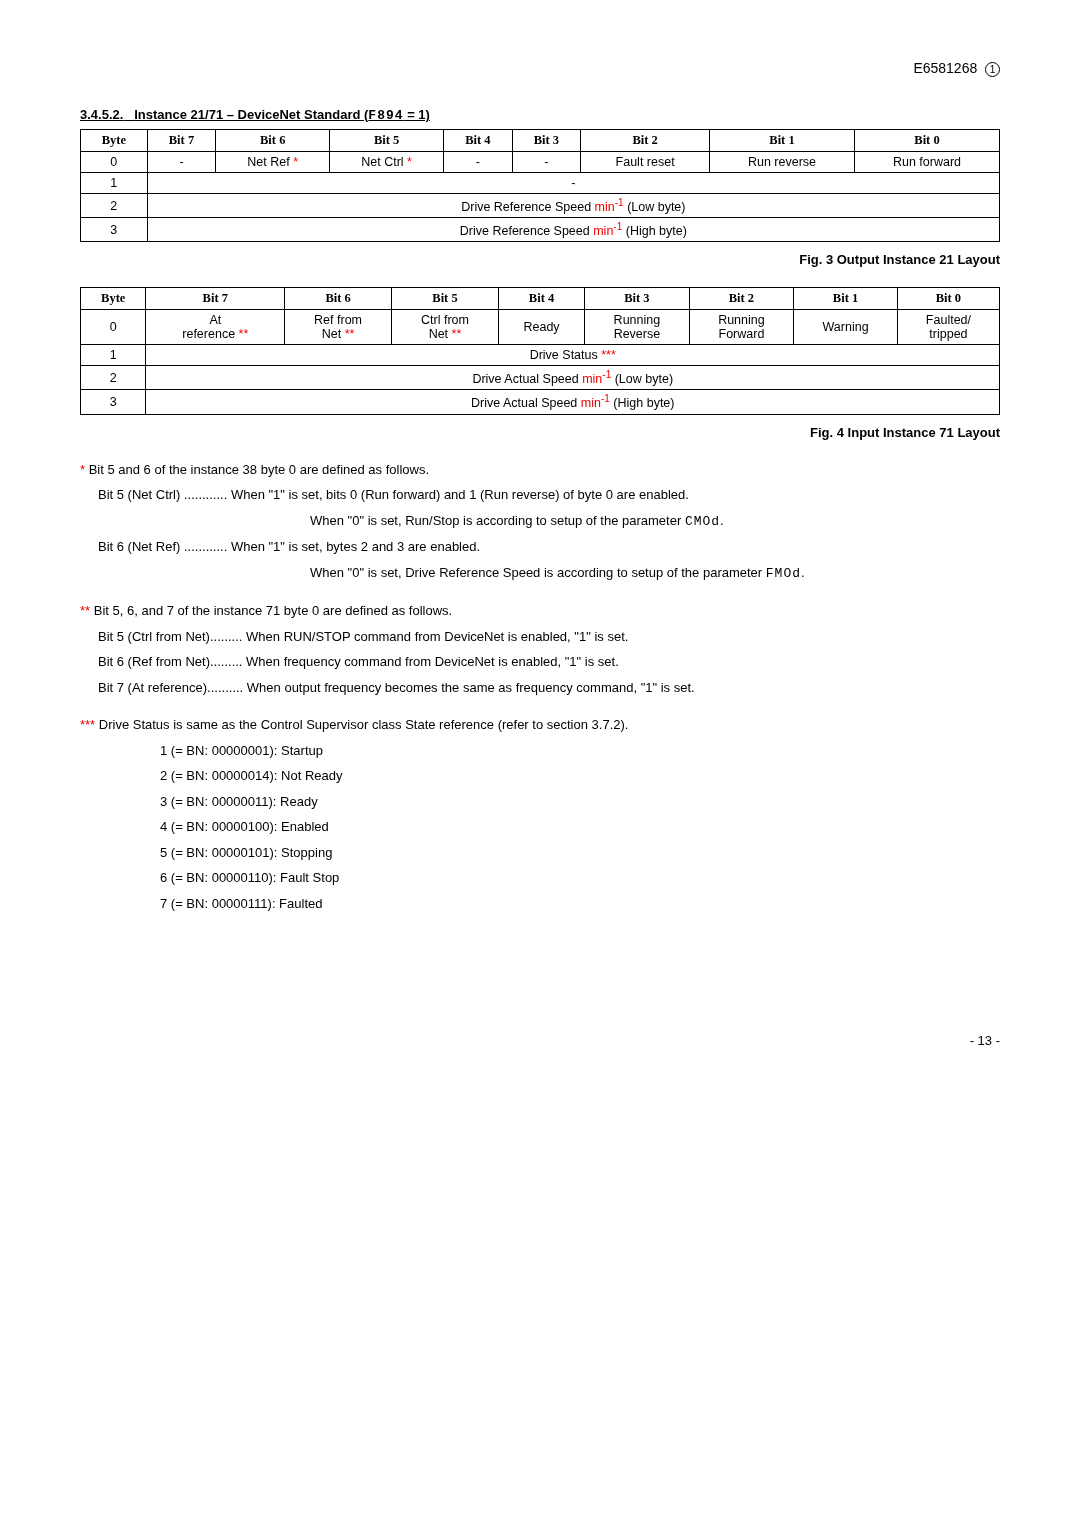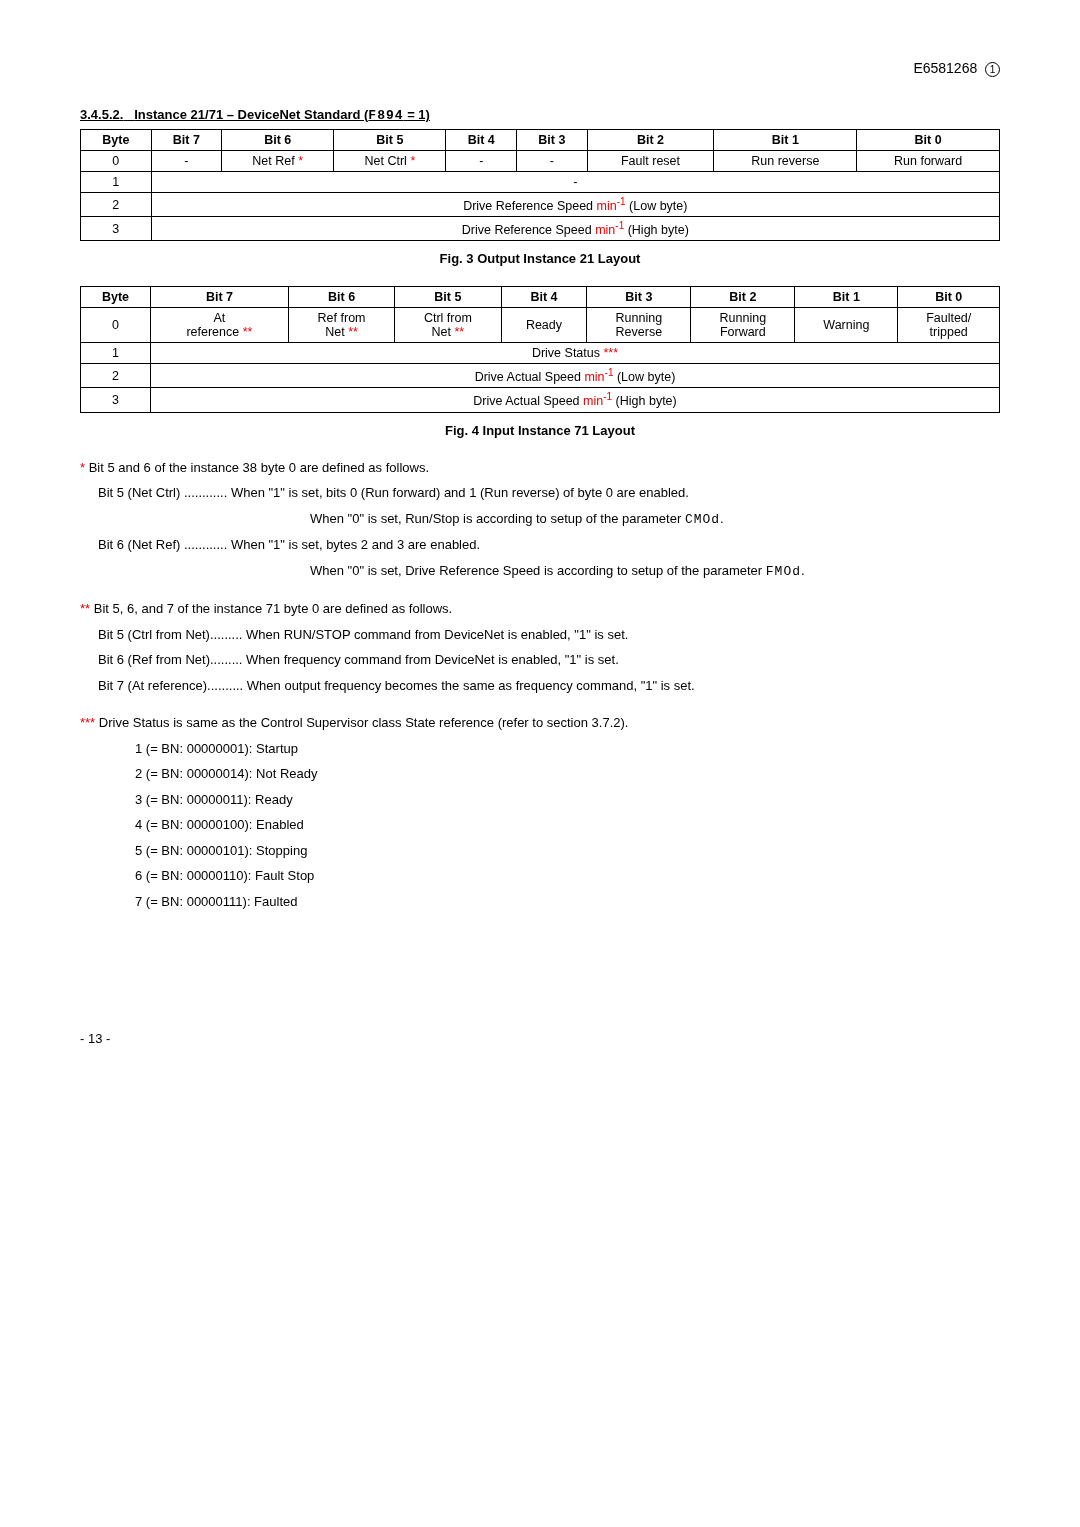--- a/index.html
+++ b/index.html
@@ -33,47 +33,48 @@
     font-size: 12.5px;
   }
   th, td {
     border: 1px solid #000;
     padding: 3px 6px;
     text-align: center;
     vertical-align: middle;
   }
   th {
     font-weight: bold;
+    font-family: Liberation Serif, serif;
   }
   .fig-caption {
-    text-align: center;
+    text-align: right;
     font-weight: bold;
     margin: 10px 0 20px 0;
     font-size: 13px;
   }
   .red { color: #e00; }
   .body-para {
     margin: 6px 0;
     line-height: 1.5;
   }
   .indent1 { margin-left: 18px; }
-  .indent2 { margin-left: 55px; }
+  .indent2 { margin-left: 80px; }
   .super { vertical-align: super; font-size: 10px; }
   .circled {
     display: inline-block;
     border: 1px solid #000;
     border-radius: 50%;
     width: 13px;
     height: 13px;
     line-height: 13px;
     text-align: center;
     font-size: 10px;
   }
   .page-num {
-    text-align: left;
+    text-align: right;
     margin-top: 120px;
     font-size: 13px;
   }
 </style>
 </head>
 <body>
 
 <div class="header-code">
   <span>E6581268</span>&nbsp;
   <span class="circled">1</span>

